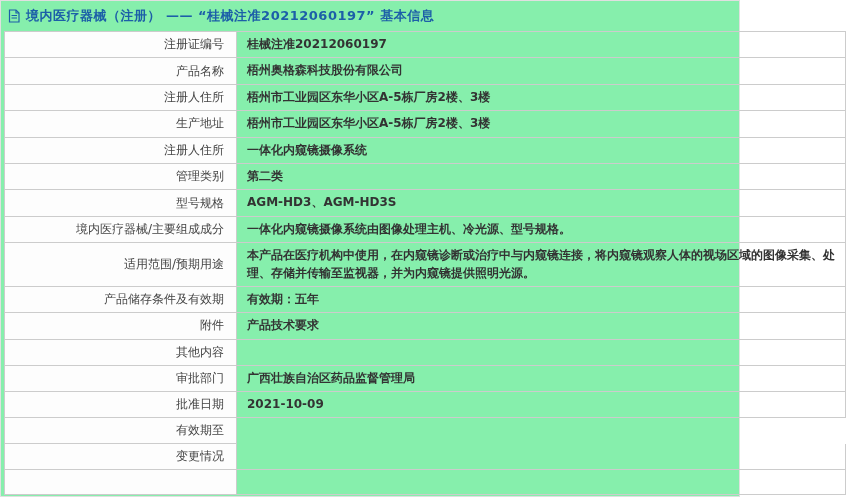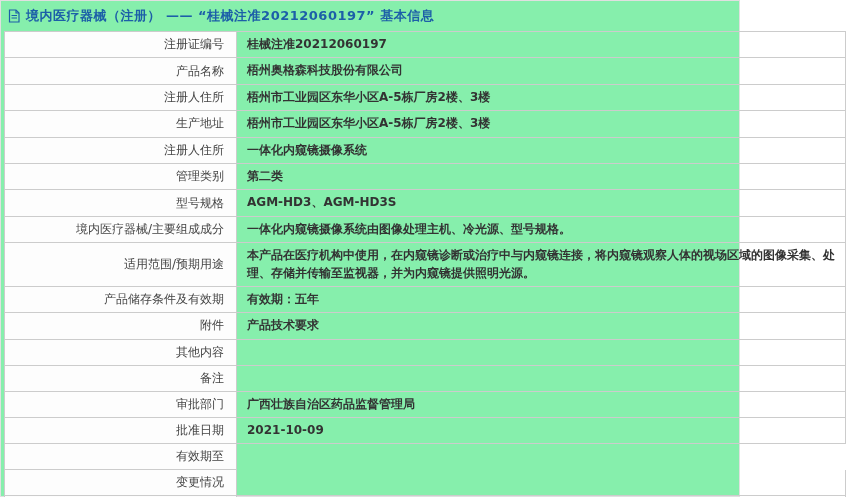--- a/index.html
+++ b/index.html
@@ -147,24 +147,20 @@
     <div class="row">
       <div class="cell label">附件</div>
       <div class="cell value">产品技术要求</div>
     </div>
 
     <div class="row">
       <div class="cell label">其他内容</div>
       <div class="cell value"></div>
     </div>
 
-    <div class="row">
-      <div class="cell label">备注</div>
-      <div class="cell value"></div>
-    </div>
 
     <div class="row">
       <div class="cell label">审批部门</div>
       <div class="cell value">广西壮族自治区药品监督管理局</div>
     </div>
 
     <div class="row">
       <div class="cell label">批准日期</div>
       <div class="cell value">2021-10-09</div>
     </div>

